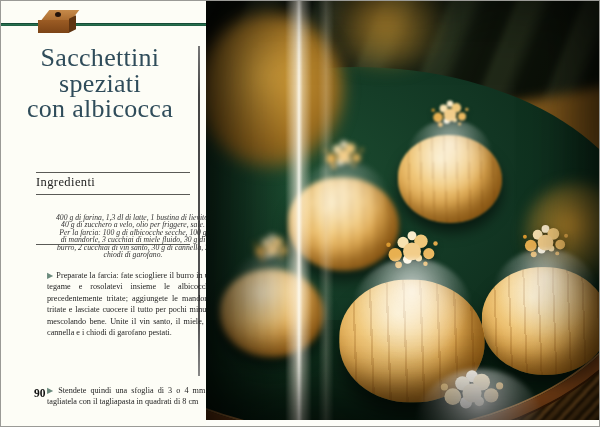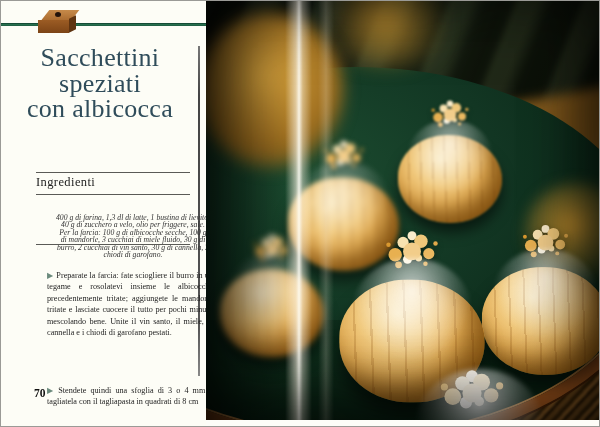--- a/index.html
+++ b/index.html
@@ -144,21 +144,21 @@
     <p class="ing-text">400 g di farina, 1,3 dl di latte, 1 bustina di lievito, 40 g di zucchero a velo, olio per friggere, sale. Per la farcia: 100 g di albicocche secche, 100 g di mandorle, 3 cucchiai di miele fluido, 30 g di burro, 2 cucchiai di vin santo, 30 g di cannella, 3 chiodi di garofano.</p>
     <div class="rule r3"></div>
 
     <p class="step s1">
       <span class="bullet">▶</span><span>Preparate la farcia: fate sciogliere il burro in un tegame e rosolatevi insieme le albicocche precedentemente tritate; aggiungete le mandorle tritate e lasciate cuocere il tutto per pochi minuti, mescolando bene. Unite il vin santo, il miele, la cannella e i chiodi di garofano pestati.</span>
     </p>
     <p class="step s3">
       <span class="bullet">▶</span><span>Stendete quindi una sfoglia di 3 o 4 mm e tagliatela con il tagliapasta in quadrati di 8 cm</span>
     </p>
 
-    <div class="pageno">70</div>
+    <div class="pageno">90</div>
   </div>
 
   <div class="photo">
     <div class="streaks"></div>
     <div class="warmband"></div>
     <div class="wicker"></div>
     <div class="plate"></div>
     <div class="rim"></div>
 
     <div class="blob blobA"></div>

